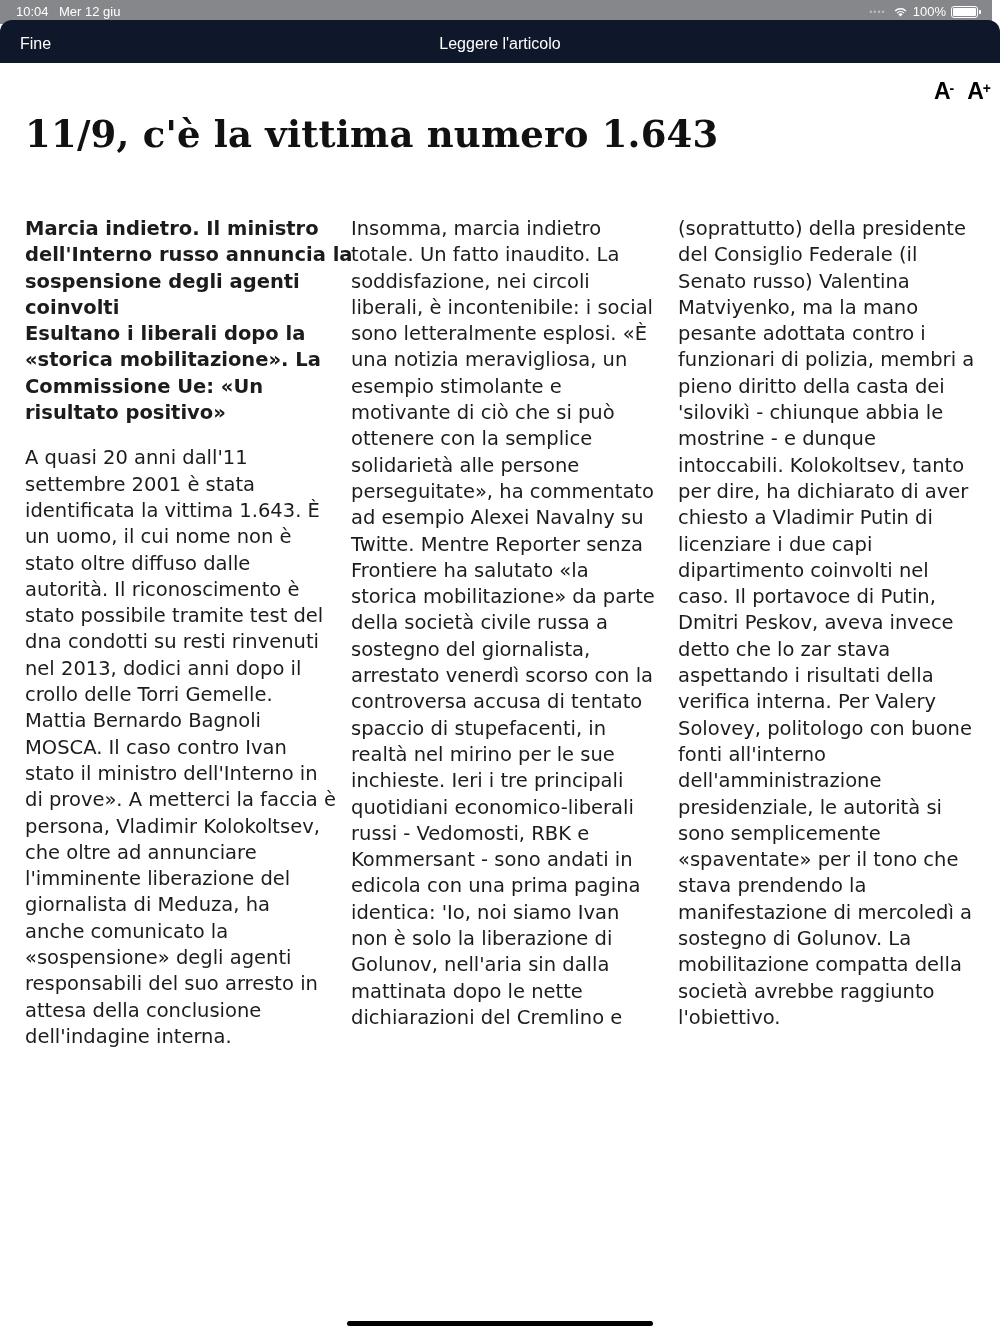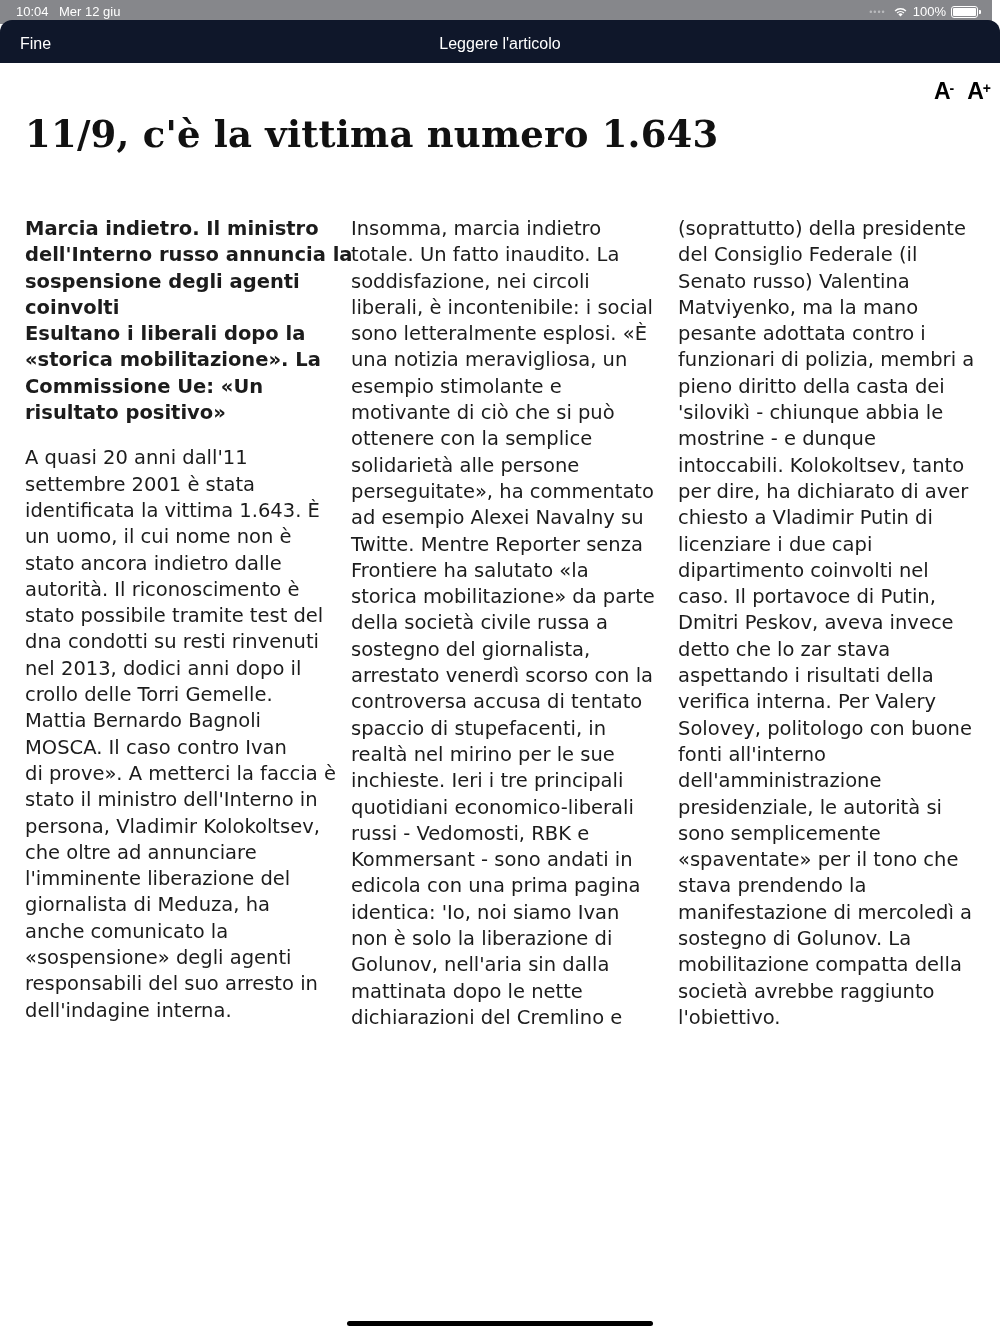--- a/index.html
+++ b/index.html
@@ -91,37 +91,38 @@
       <div class="line">«storica mobilitazione». La</div>
       <div class="line">Commissione Ue: «Un</div>
       <div class="line">risultato positivo»</div>
     </div>
   <div class="gap"></div>
   <div>
       <div class="line">A quasi 20 anni dall'11</div>
       <div class="line">settembre 2001 è stata</div>
       <div class="line">identificata la vittima 1.643. È</div>
       <div class="line">un uomo, il cui nome non è</div>
-      <div class="line">stato ancora indietro dalle</div>
+      <div class="line">stato oltre diffuso dalle</div>
       <div class="line">autorità. Il riconoscimento è</div>
       <div class="line">stato possibile tramite test del</div>
       <div class="line">dna condotti su resti rinvenuti</div>
       <div class="line">nel 2013, dodici anni dopo il</div>
       <div class="line">crollo delle Torri Gemelle.</div>
       <div class="line">Mattia Bernardo Bagnoli</div>
       <div class="line">MOSCA. Il caso contro Ivan</div>
+      <div class="line">stato il ministro dell'Interno in</div>
       <div class="line">di prove». A metterci la faccia è</div>
-      <div class="line">stato il ministro dell'Interno in</div>
       <div class="line">persona, Vladimir Kolokoltsev,</div>
       <div class="line">che oltre ad annunciare</div>
       <div class="line">l'imminente liberazione del</div>
       <div class="line">giornalista di Meduza, ha</div>
       <div class="line">anche comunicato la</div>
       <div class="line">«sospensione» degli agenti</div>
       <div class="line">responsabili del suo arresto in</div>
+      <div class="line">attesa della conclusione</div>
       <div class="line">dell'indagine interna.</div>
     </div>
 </div>
 
 <div class="col col2">
   <div>
       <div class="line">Insomma, marcia indietro</div>
       <div class="line">totale. Un fatto inaudito. La</div>
       <div class="line">soddisfazione, nei circoli</div>
       <div class="line">liberali, è incontenibile: i social</div>

